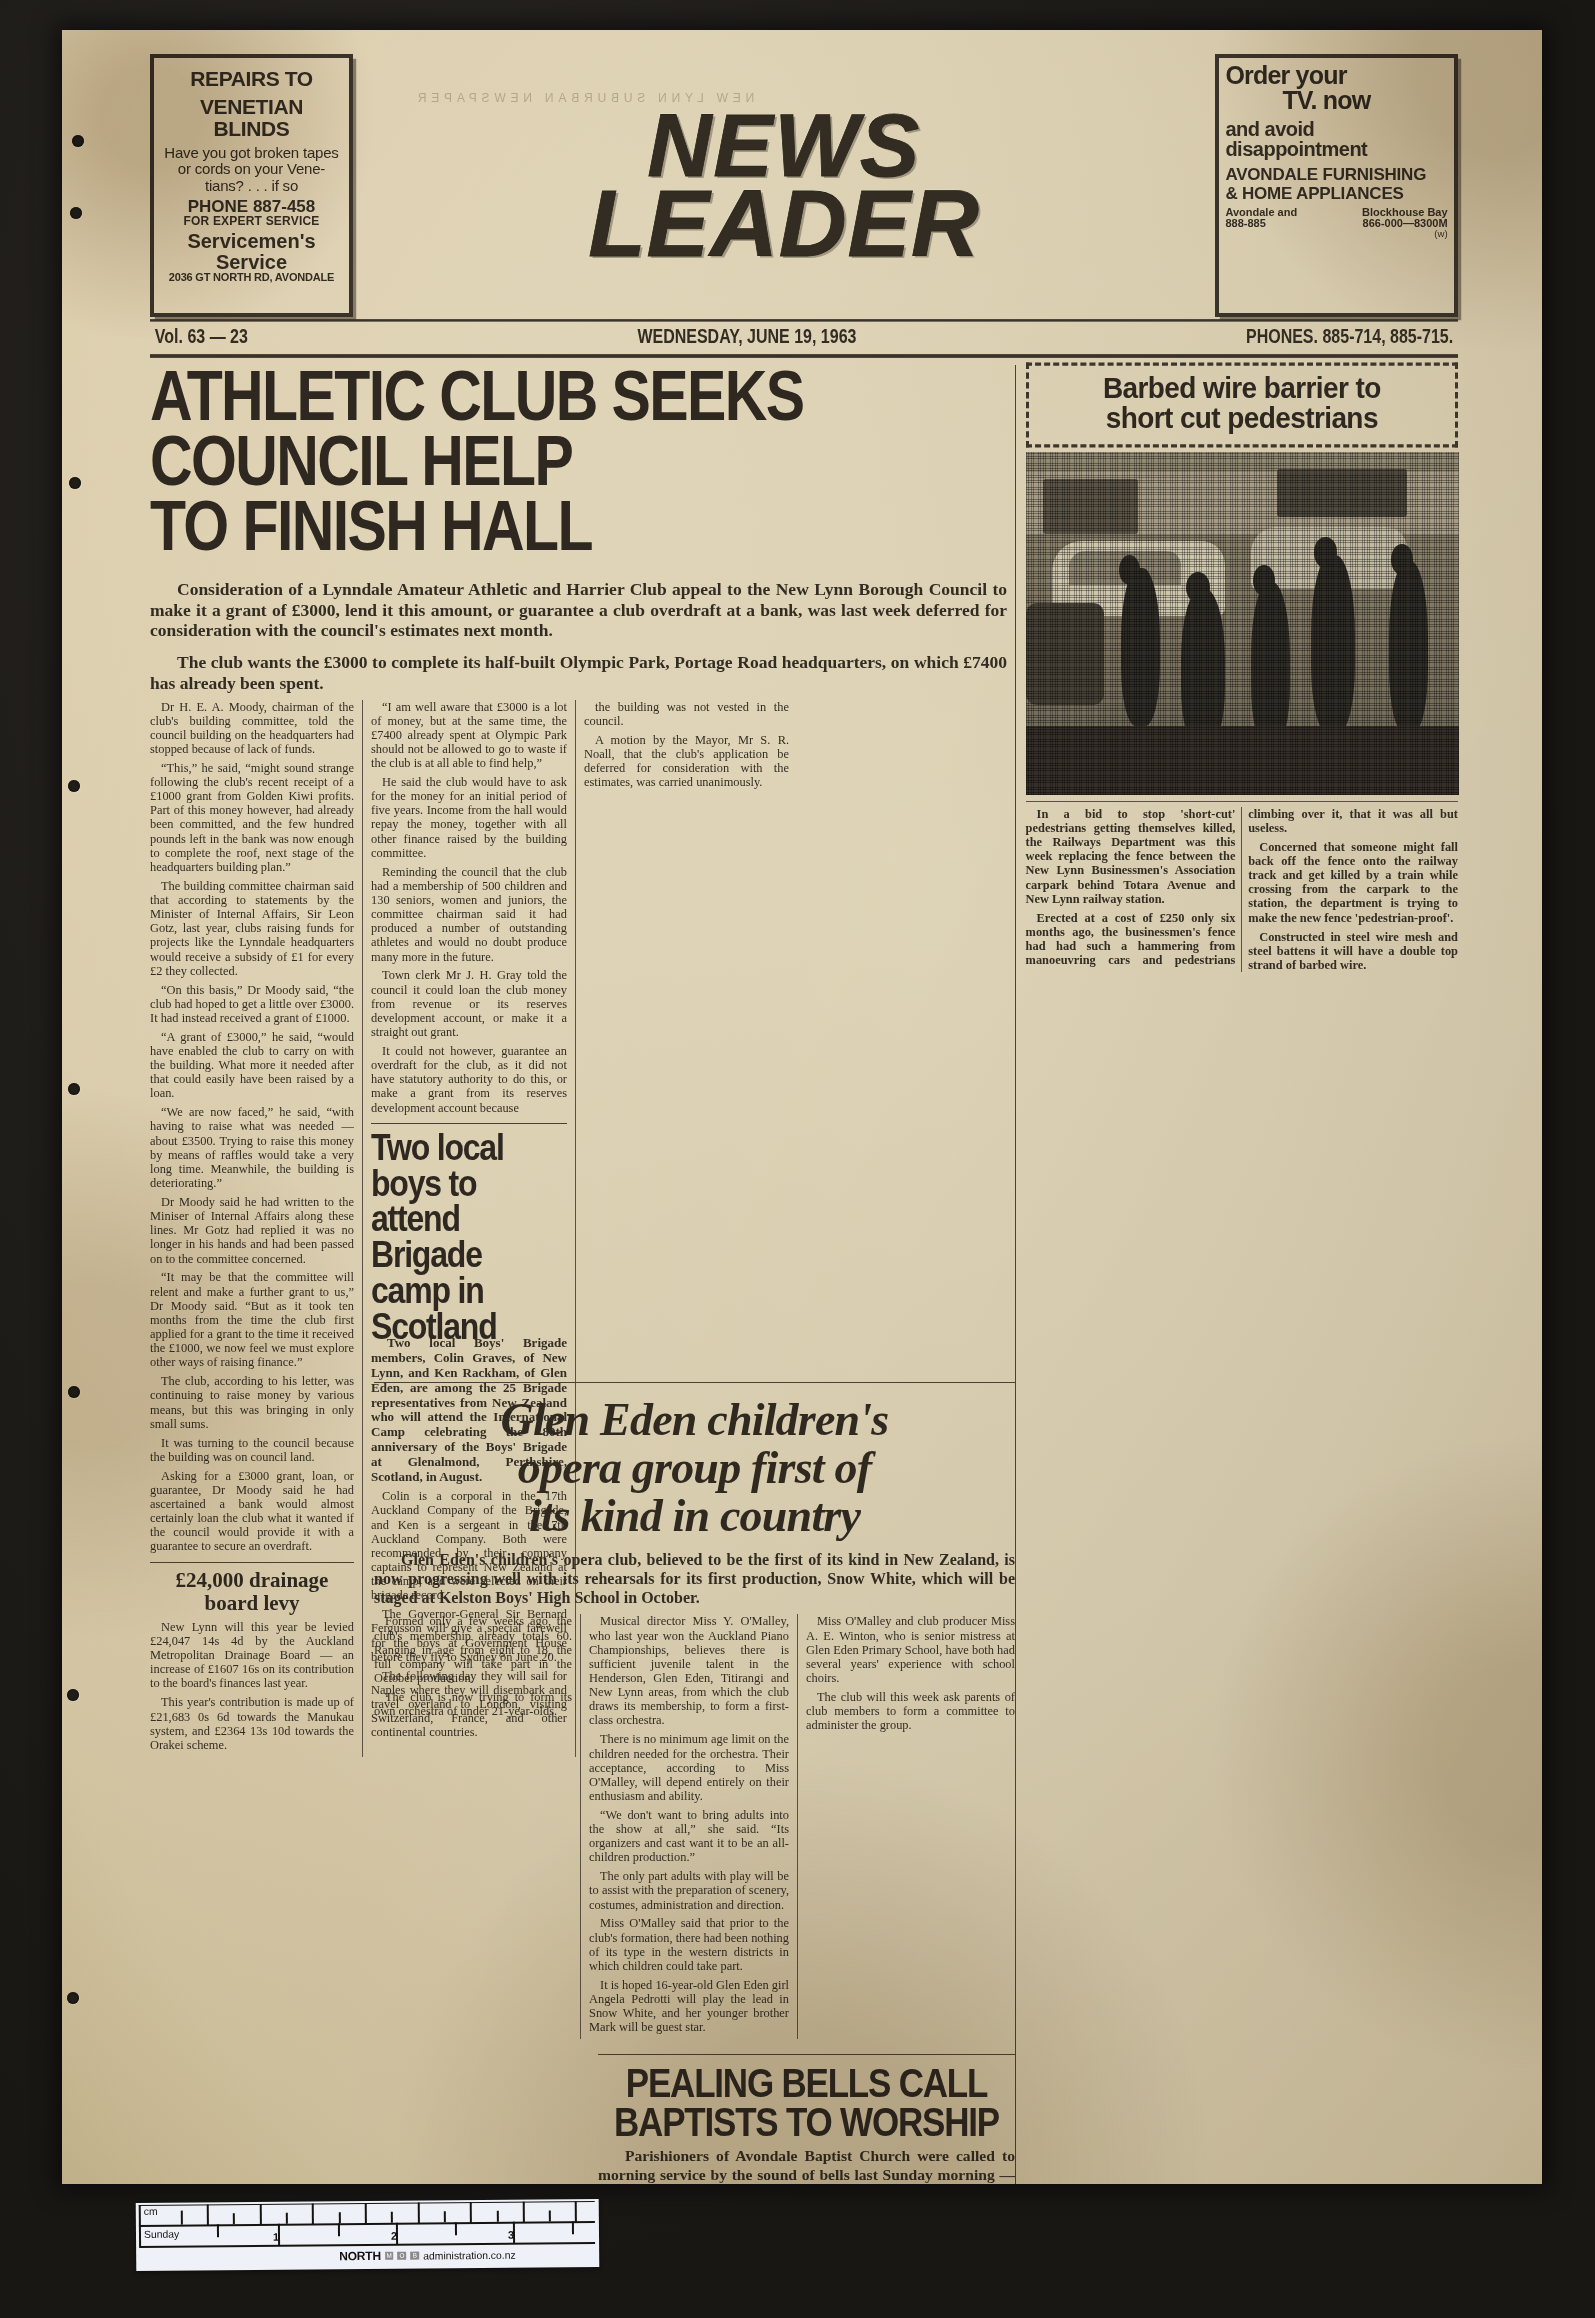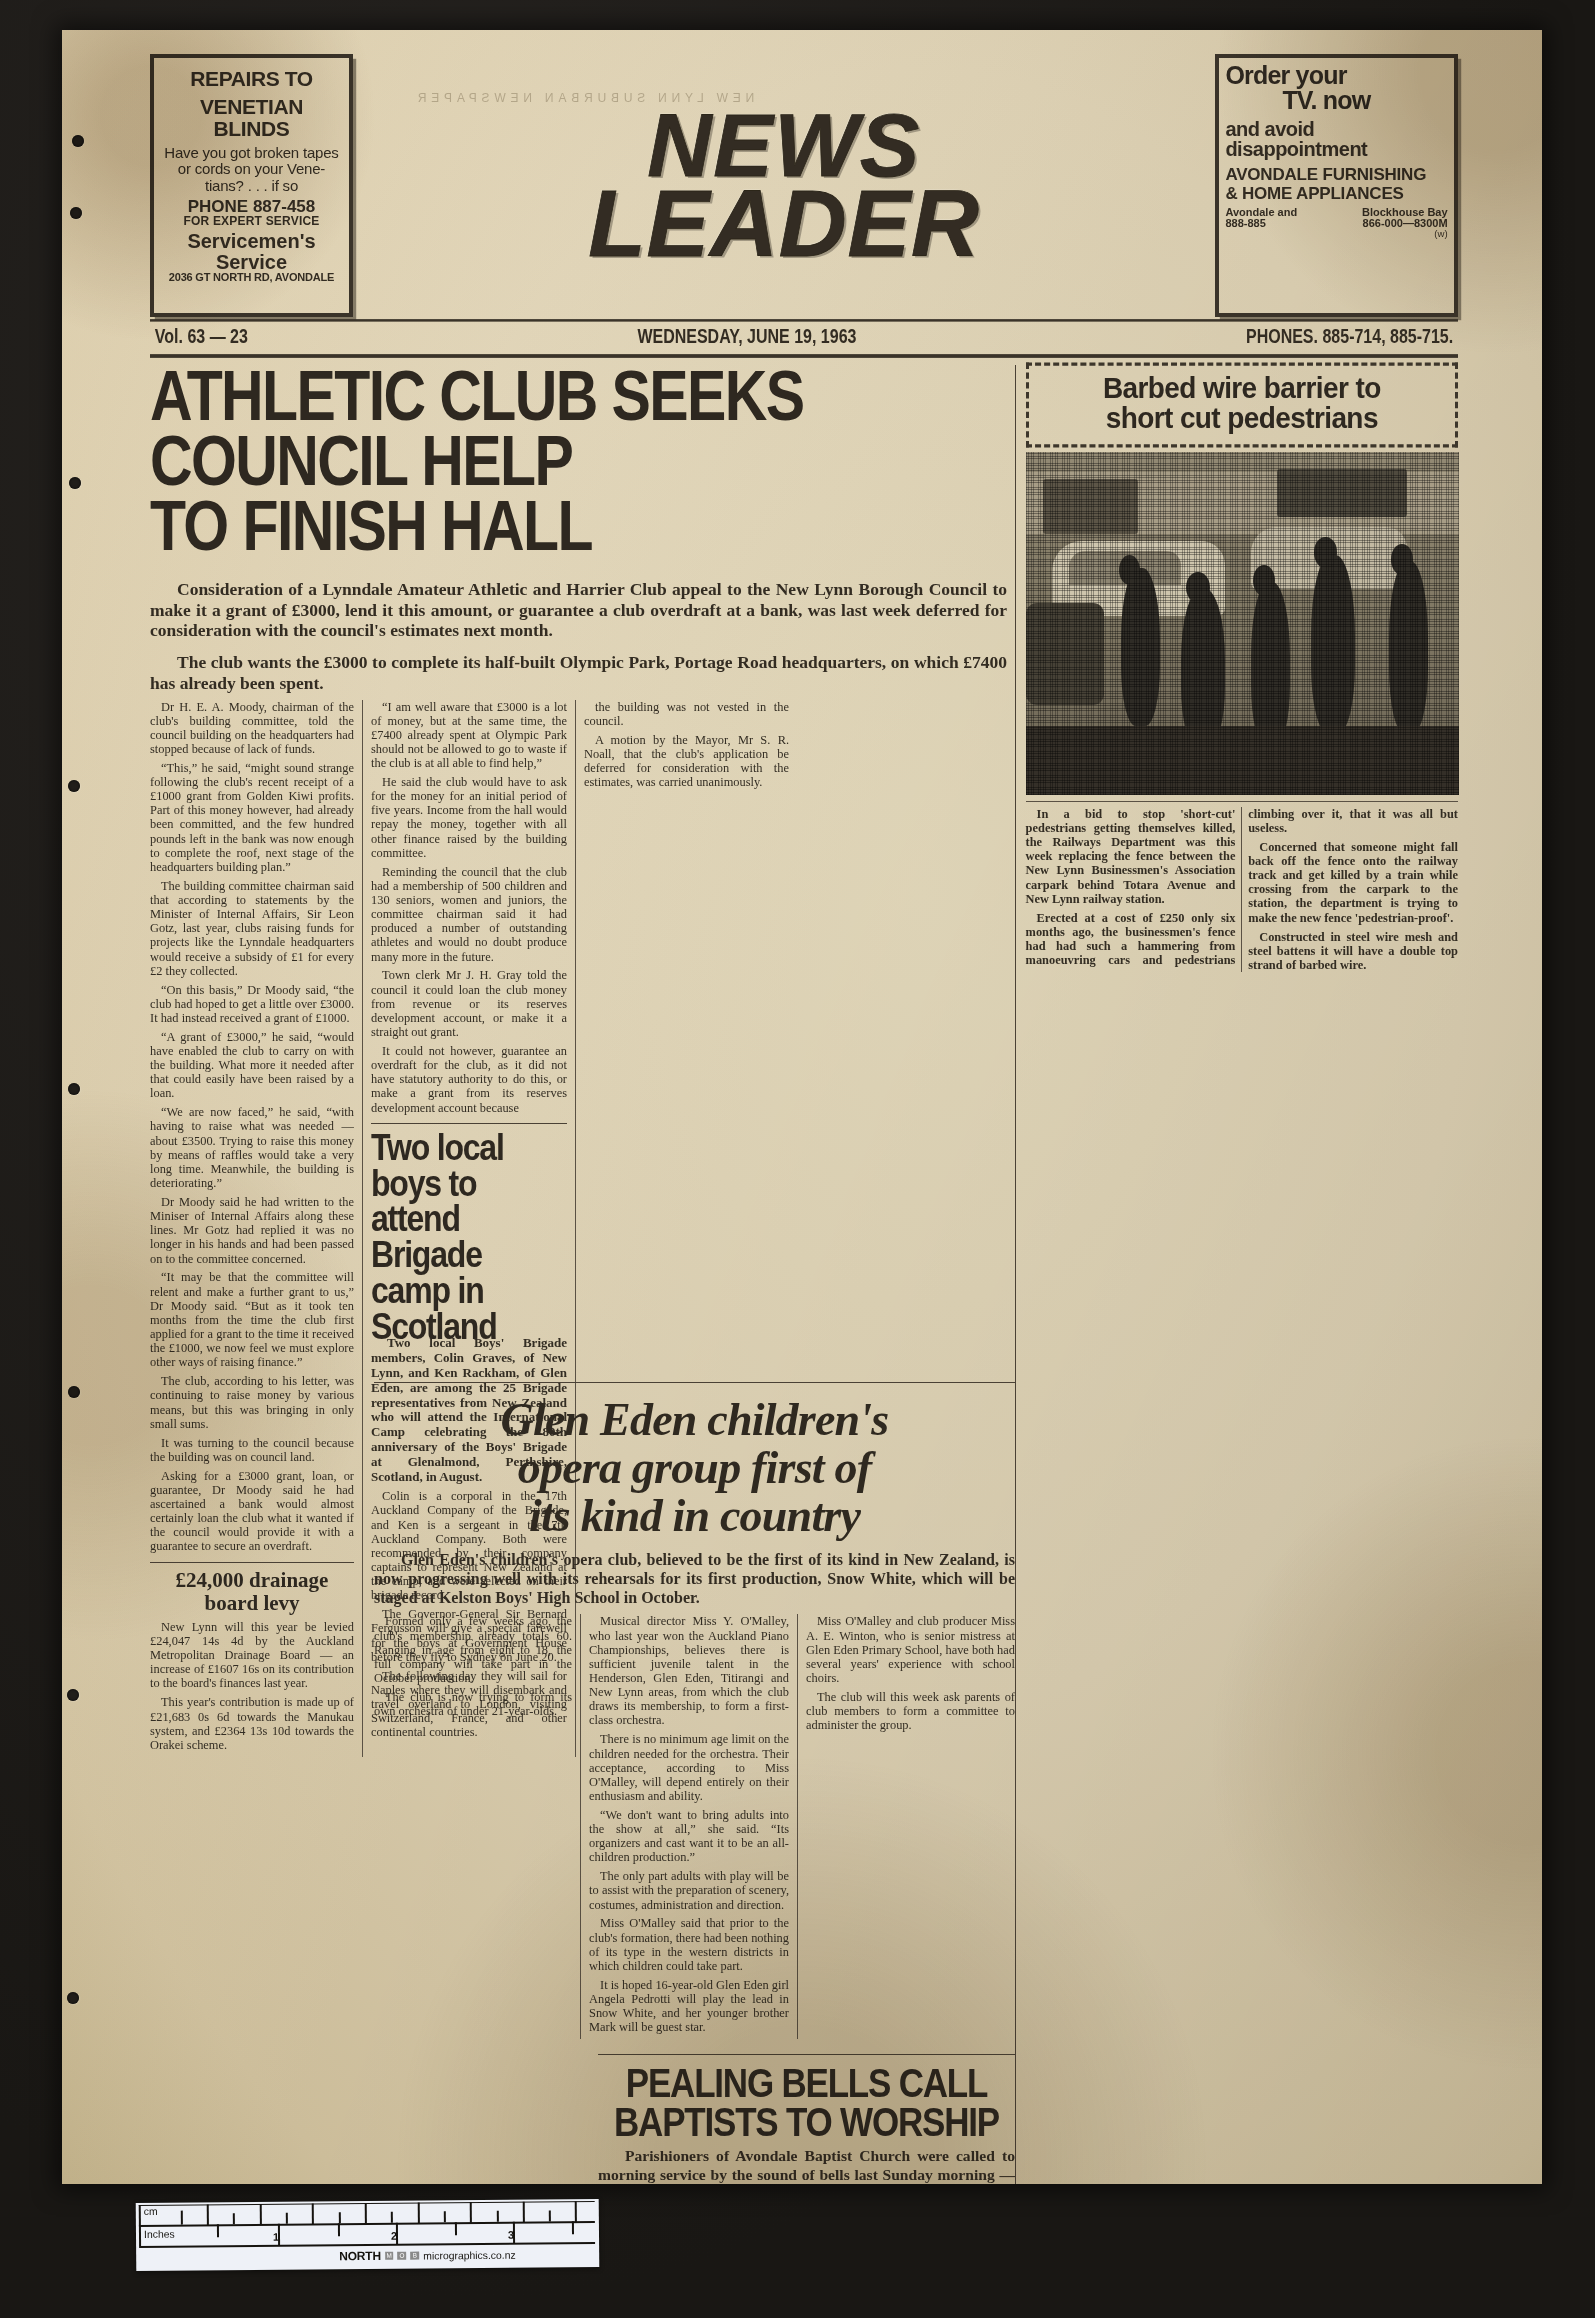--- a/index.html
+++ b/index.html
@@ -369,21 +369,21 @@
           </div>
 
       </div>
     </div>
   </div>
 </div>
 
 <div id="ruler">
   <div class="rtick" style="left:3.2px; top:1.6px; height:41px;"></div>
   <div class="rlab" style="left:8px; top:3.2px;">cm</div>
-  <div class="rlab" style="left:8px; top:25.5px;">Inches</div>
+  <div class="rlab" style="left:8px; top:25.5px;">Sunday</div>
   <div class="rtick" style="left:3.2px; top:1.6px; width:456px; height:1.6px;"></div>
   <div class="rtick" style="left:3.2px; top:22px; width:456px; height:1.6px;"></div>
   <div class="rtick" style="left:3.2px; top:43px; width:456px; height:1.6px;"></div>
 
   <div class="rtick" style="left:45px;  top:8px; height:14.4px;"></div>
   <div class="rtick" style="left:71px;  top:1.6px;  height:21px;"></div>
   <div class="rtick" style="left:97px; top:11px; height:11px;"></div>
   <div class="rtick" style="left:124px; top:1.6px;  height:21px;"></div>
   <div class="rtick" style="left:150px; top:11px; height:11px;"></div>
   <div class="rtick" style="left:176px; top:1.6px;  height:21px;"></div>
@@ -406,16 +406,16 @@
   <div class="rtick" style="left:377px; top:22px; height:22px;"></div>
   <div class="rtick" style="left:436px; top:22px; height:12.8px;"></div>
   <div class="rnum" id="in1" style="left:137px; top:29px;">1</div>
   <div class="rnum" id="in2" style="left:255px; top:29px;">2</div>
   <div class="rnum" id="in3" style="left:372px; top:29px;">3</div>
   <div id="nzms">
     <span class="n">NORTH</span>
     <span class="sq">M</span>
     <span class="sq">O</span>
     <span class="sq">B</span>
-    <span class="u">micrographics.co.nz</span>
+    <span class="u">administration.co.nz</span>
   </div>
 </div>
 
 
 </body></html>

